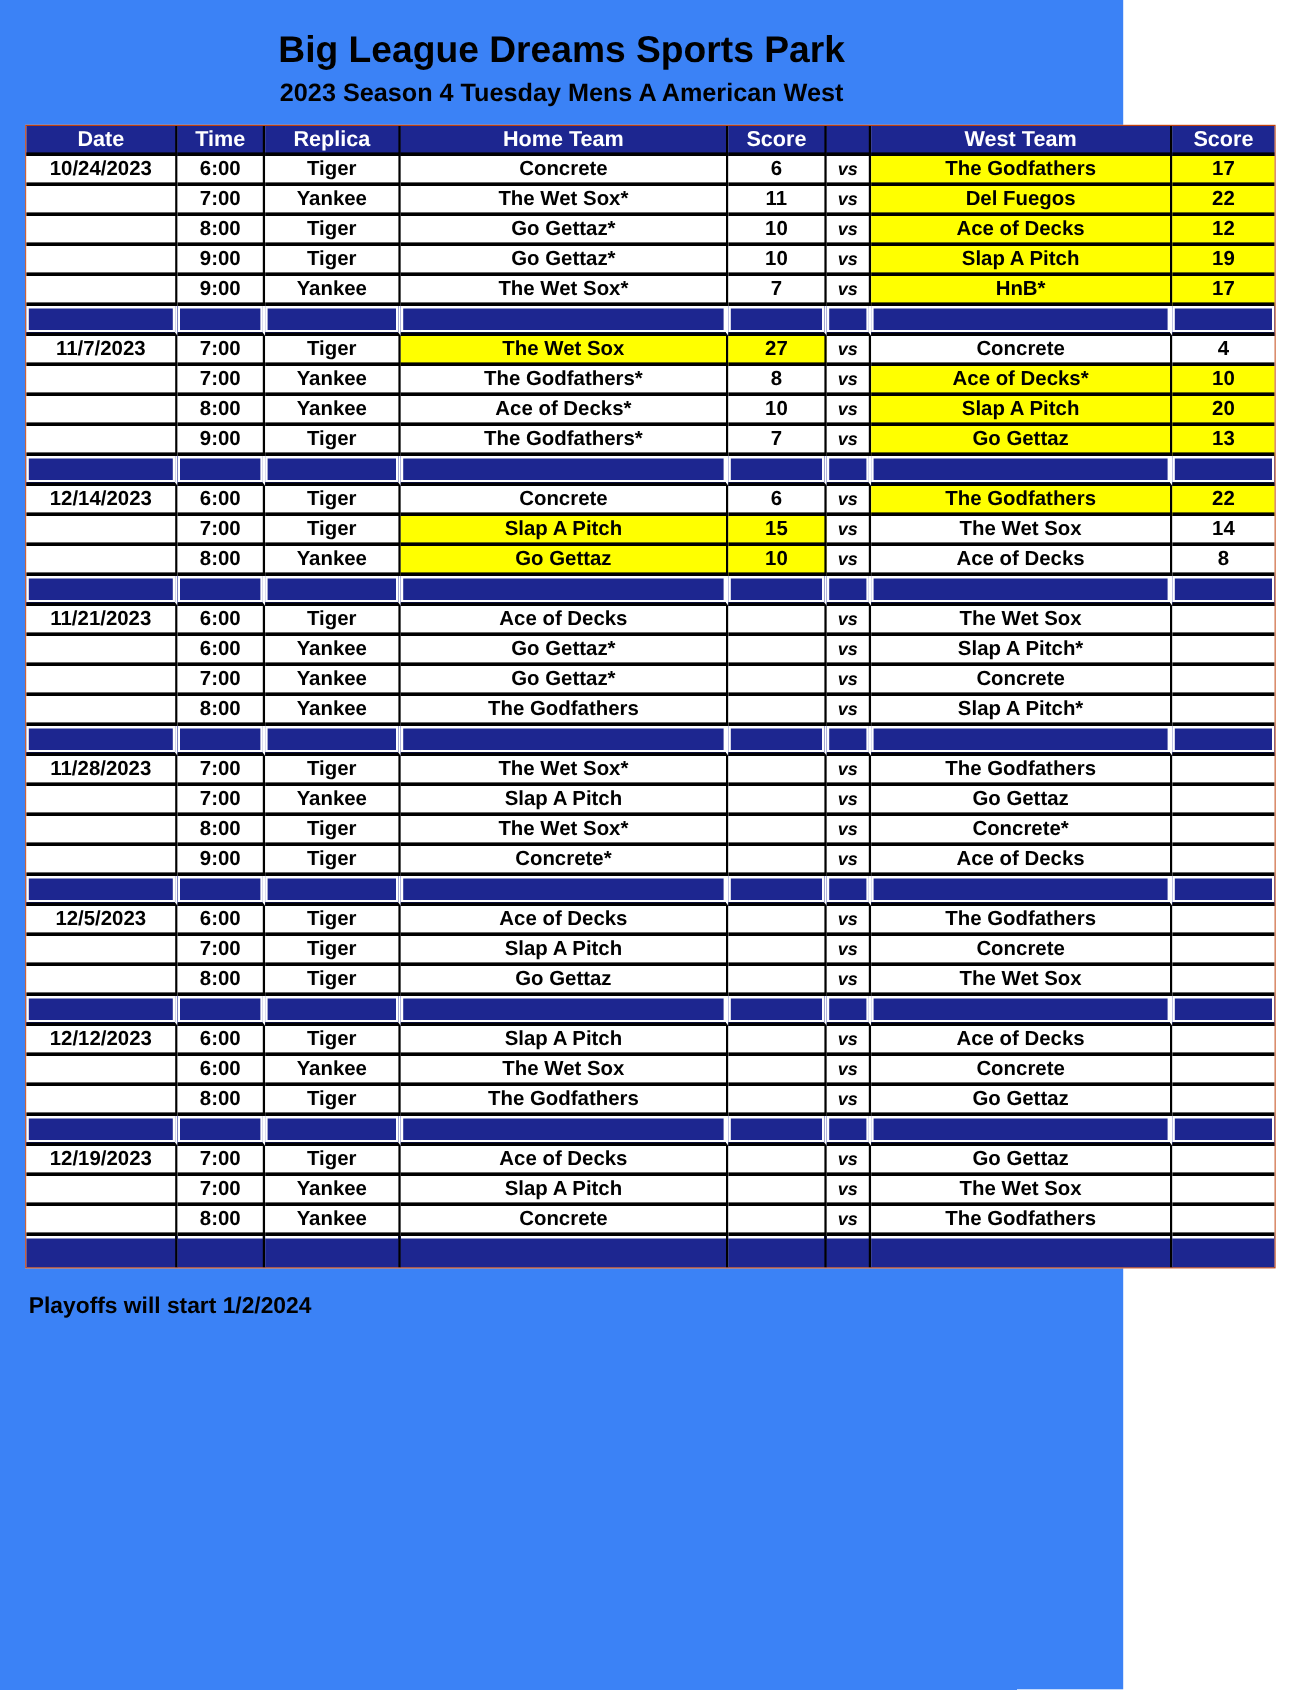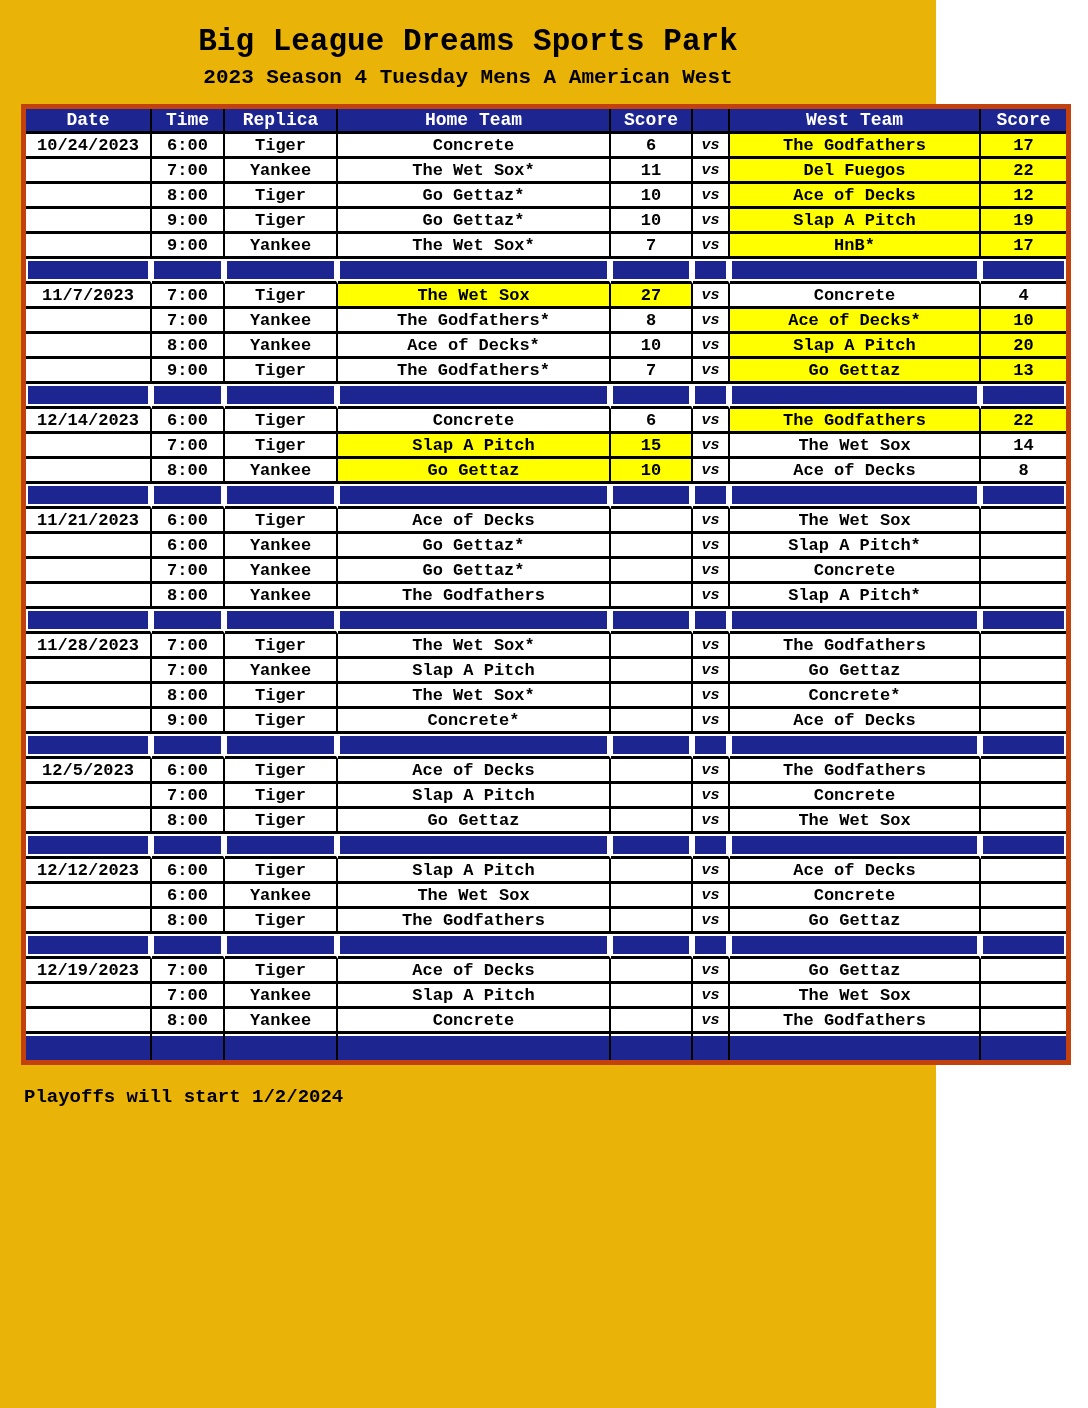--- a/index.html
+++ b/index.html
@@ -1,32 +1,32 @@
 <!DOCTYPE html>
 <html style="--navy: #1d2690; --hl: #ffff00;"><head>
 <meta charset="utf-8">
 <style>
   :root{
     --navy:#1d2690;
     --hl:#ffff00;
   }
   html,body{margin:0;padding:0;background:#ffffff;}
   .page{
-    width:936px;height:1408px;background:#eab308;position:relative;
-    font-family:Liberation Mono, monospace;color:#000;
+    width:936px;height:1408px;background:#3b82f6;position:relative;
+    font-family:Liberation Sans, sans-serif;color:#000;
   }
   .heading{padding-top:24px;text-align:center;}
   .title{font-size:31px;font-weight:bold;line-height:36px;}
   .subtitle{font-size:21px;font-weight:bold;line-height:32px;margin-top:2px;}
   .note{font-size:18px;font-weight:bold;font-style:italic;line-height:22px;margin-top:6px;}
   #schedule-grid{
     display:grid;
     grid-template-columns:126px 73px 113px 273px 82px 37px 251px 85px;
     width:1040px;
-    border:5px solid #c2410c;
+    border:1px solid #c2410c;
     margin:10px 0 0 21px;
     background:#ffffff;
   }
   .c{
     box-sizing:border-box;height:25px;
     border-right:2px solid #000;border-bottom:3px solid #000;
     display:flex;align-items:center;justify-content:center;
     font-weight:bold;font-size:17px;white-space:nowrap;overflow:hidden;
     background:#ffffff;
   }

